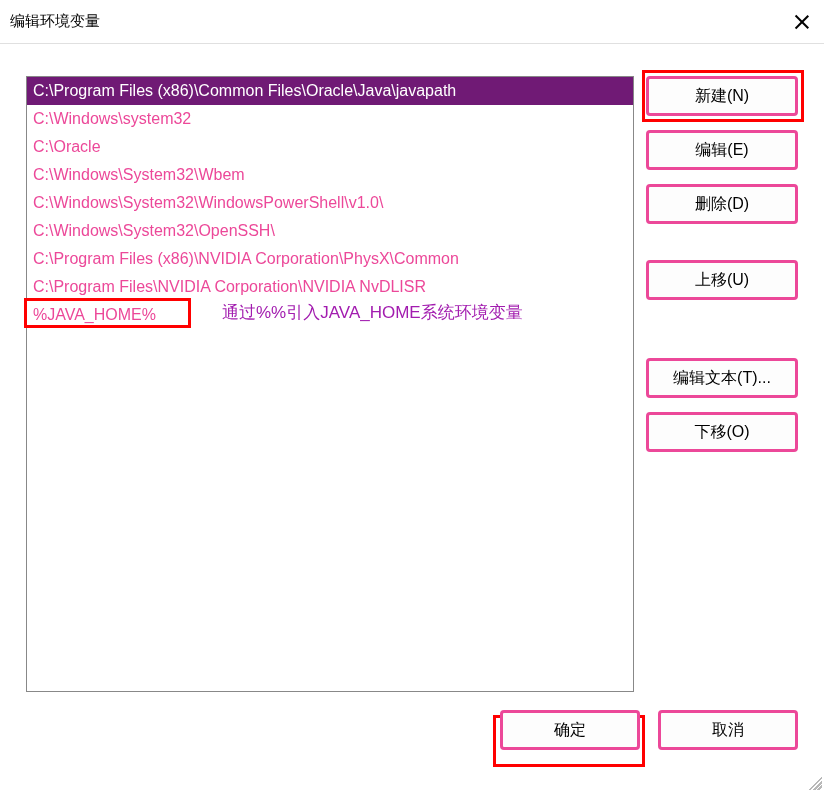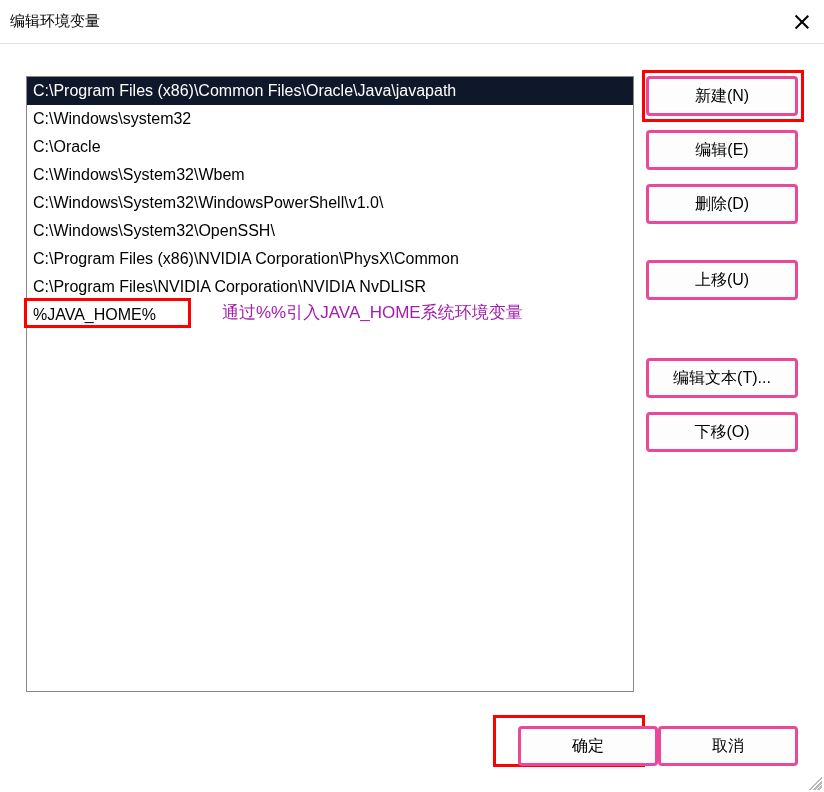--- a/index.html
+++ b/index.html
@@ -62,26 +62,26 @@
       height: 616px;
       border: 1px solid #888;
       background: #fff;
       overflow: hidden;
     }
     .list-row {
       height: 28px;
       line-height: 28px;
       padding: 0 6px;
       font-size: 16px;
-      color: #000000;
+      color: #ec4899;
       white-space: nowrap;
       position: relative;
     }
     .list-row.selected {
-      background: #0f172a;
+      background: #701a75;
       color: #fff;
     }
     .annotation-box {
       position: absolute;
       border: 3px solid #ff0000;
       pointer-events: none;
     }
     .annotation-text {
       position: absolute;
       color: #a21caf;
@@ -110,22 +110,23 @@
       justify-content: center;
       margin-bottom: 14px;
       font-family: inherit;
     }
     .gap-big { margin-top: 36px; }
     .gap-huge { margin-top: 58px; }
 
     .bottom-buttons {
       position: absolute;
       right: 0;
-      bottom: 0;
+      bottom: 16px;
       display: flex;
+      gap: 18px;
     }
     .bottom-buttons .wbtn {
       width: 140px;
       margin-bottom: 0;
     }
 
     .resize-grip {
       position: absolute;
       right: 2px;
       bottom: 2px;

